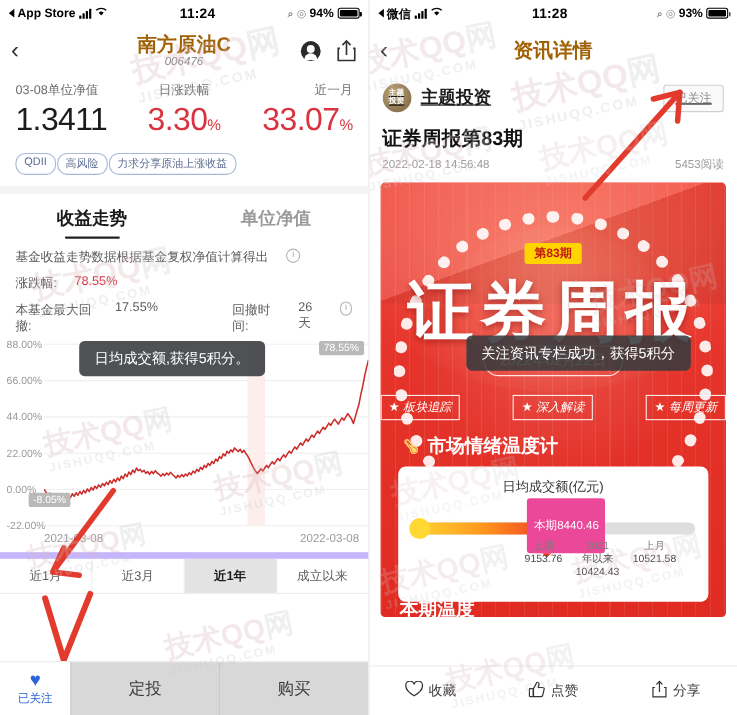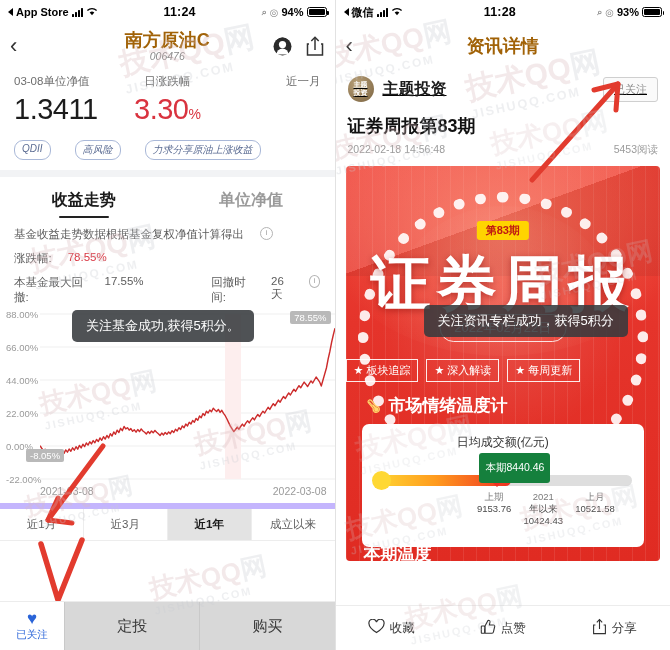--- a/index.html
+++ b/index.html
@@ -39,21 +39,21 @@
 
   
   .metrics{display:flex;padding:6px 14px 2px;}
   .metric{flex:1;}
   .metric.c2{text-align:center;}
   .metric.c3{text-align:right;}
   .m-lab{font-size:11.5px;color:#6d6d6d;margin-bottom:3px;}
   .m-val{font-size:29px;color:#1c1c1c;font-weight:400;letter-spacing:-.5px;line-height:34px;}
   .m-val.red{color:#d9333f;}
   .m-val .pct{font-size:14px;}
-  .tags{display:flex;gap:24px;padding:7px 14px 10px;font-style:italic;}
+  .tags{display:flex;gap:1px;padding:7px 14px 10px;}
   .tag{border:1px solid #a9b8d8;color:#5a6b92;border-radius:9px;font-size:10px;padding:2px 7px;white-space:nowrap;}
   .sep{height:7px;background:#f2f3f5;}
 
   
   .ntabs{display:flex;}
   .ntab{flex:1;text-align:center;font-size:16px;font-weight:bold;color:#9a9a9a;padding:13px 0 9px;position:relative;}
   .ntab.active{color:#1b1b1b;}
   .ntab.active:after{content:"";position:absolute;left:50%;transform:translateX(-50%);bottom:2px;width:50px;height:2.5px;background:#222;border-radius:2px;}
 
   
@@ -103,32 +103,32 @@
   .arch{position:absolute;left:50%;transform:translateX(-50%);top:26px;width:268px;height:268px;border-radius:50%;
     border:11px dotted rgba(255,255,255,.9);}
   .arch2{position:absolute;left:50%;transform:translateX(-50%);top:40px;width:240px;height:240px;border-radius:50%;
     background:radial-gradient(circle at 50% 45%,rgba(255,255,255,.15),rgba(255,255,255,0) 70%);}
   .ep-badge{position:absolute;left:50%;transform:translateX(-50%);top:55px;background:#ffd400;color:#c01a12;
     font-size:11px;font-weight:bold;padding:2px 9px;border-radius:3px;}
   .bn-title{position:absolute;left:0;right:0;top:78px;text-align:center;font-size:60px;font-weight:bold;color:#fff;
     letter-spacing:6px;font-family:"DejaVu Sans",sans-serif;text-shadow:0 2px 6px rgba(120,0,0,.45);}
   .bn-date{position:absolute;left:50%;transform:translateX(-50%);top:148px;border:1px solid rgba(255,255,255,.85);
     color:#fff;font-size:13px;padding:4px 14px;border-radius:14px;}
-  .bn-feats{position:absolute;left:0;right:0;top:193px;display:flex;justify-content:flex-start;gap:8px;}
+  .bn-feats{position:absolute;left:0;right:0;top:193px;display:flex;justify-content:space-between;gap:8px;font-style:italic;}
   .bn-feat{border:1px solid rgba(255,255,255,.9);color:#fff;font-size:11px;padding:3px 7px;}
   .bn-sect{position:absolute;left:18px;top:228px;display:flex;align-items:center;gap:6px;color:#fff;font-size:17px;font-weight:bold;}
   .thermo{font-size:15px;color:#ffd96b;transform:rotate(-40deg);display:inline-block;}
   .bn-card{position:absolute;left:16px;right:16px;top:258px;bottom:14px;background:#fff;border-radius:7px;}
   .card-t{text-align:center;font-size:12px;color:#333;padding-top:10px;}
   .gauge-wrap{position:relative;margin:22px 12px 0;height:14px;}
   .gauge-track{position:absolute;left:0;right:0;top:2px;height:11px;background:#dedede;border-radius:6px;}
   .gauge-fill{position:absolute;left:0;width:53%;top:2px;height:11px;border-radius:6px;
     background:linear-gradient(90deg,#ffd833,#ff9b1e 45%,#ef2f22);}
   .gauge-knob{position:absolute;left:-2px;top:-2px;width:19px;height:19px;border-radius:50%;background:#ffd833;}
-  .gauge-tag{position:absolute;left:41%;top:-20px;background:#15803d;color:#fff;font-size:10.5px;padding:8px 6px;border-radius:3px;white-space:nowrap;}
+  .gauge-tag{position:absolute;left:41%;top:-20px;background:#ec4899;color:#fff;font-size:10.5px;padding:18px 6px;border-radius:3px;white-space:nowrap;}
   .gauge-tag:after{content:"";position:absolute;left:14px;bottom:-4px;border-left:4px solid transparent;border-right:4px solid transparent;border-top:4px solid #ef2f22;}
   .gmarks{position:relative;height:30px;margin:4px 12px 0;font-size:9.5px;color:#7b7b7b;}
   .gm{position:absolute;text-align:center;line-height:12px;}
   .gm b{display:block;font-weight:normal;color:#4a4a4a;}
   .bn-sect2{position:absolute;left:18px;bottom:-4px;color:#fff;font-size:17px;font-weight:bold;}
 
   .botbar2{position:absolute;left:0;right:0;bottom:0;height:44px;display:flex;background:#fff;border-top:1px solid #ececec;}
   .bb2{flex:1;display:flex;align-items:center;justify-content:center;gap:5px;font-size:12.5px;color:#3a3a3a;}
 
   
@@ -213,20 +213,21 @@
       <div class="metric c1">
         <div class="m-lab">03-08单位净值</div>
         <div class="m-val">1.3411</div>
       </div>
       <div class="metric c2">
         <div class="m-lab">日涨跌幅</div>
         <div class="m-val red"><span>3.30</span><span class="pct">%</span></div>
       </div>
       <div class="metric c3">
         <div class="m-lab">近一月</div>
+        <div class="m-val red"><span>33.07</span><span class="pct">%</span></div>
       </div>
     </div>
 
     <div class="tags">
       <span class="tag">QDII</span>
       <span class="tag">高风险</span>
       <span class="tag">力求分享原油上涨收益</span>
     </div>
 
     <div class="sep"></div>
@@ -278,21 +279,21 @@
       <div class="xlab" style="right:8px">2022-03-08</div>
     </div>
 
     <div class="ranges">
       <div class="range">近1月</div>
       <div class="range">近3月</div>
       <div class="range active">近1年</div>
       <div class="range">成立以来</div>
     </div>
 
-    <div class="toast l">关注基金成功,获得5积分。</div>
+    <div class="toast l">日均成交额,获得5积分。</div>
 
     <svg class="anno" width="335" height="650">
       <path d="M103 446 L48 520" stroke="#e23b2e" stroke-width="5" fill="none" stroke-linecap="round"></path>
       <path d="M48 520 L58 498 M48 520 L72 523" stroke="#e23b2e" stroke-width="5" fill="none" stroke-linecap="round"></path>
       <path d="M41 544 L58 600 L82 540" stroke="#e23b2e" stroke-width="5.5" fill="none" stroke-linecap="round" stroke-linejoin="round"></path>
     </svg>
 
     <div class="botbar">
       <div class="bb-fav">
         <span class="hicon">♥</span>

